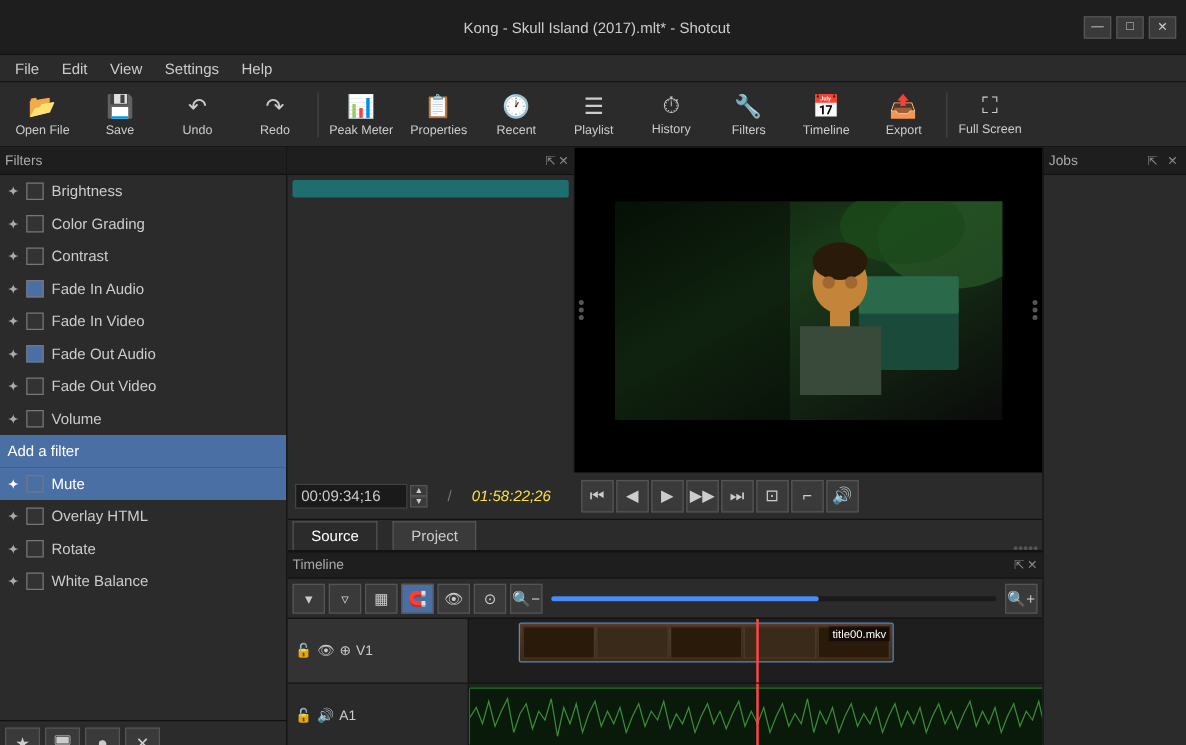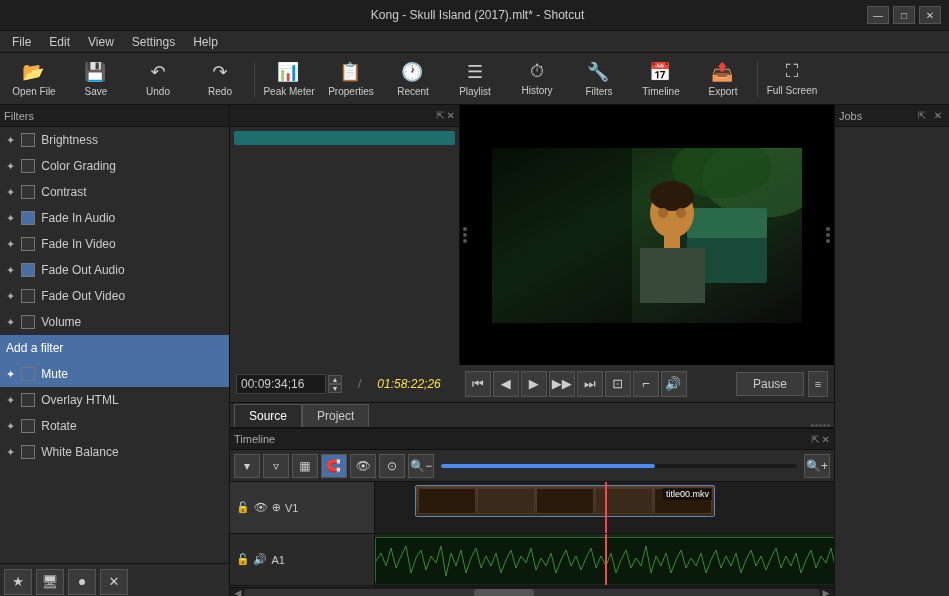--- a/index.html
+++ b/index.html
@@ -10,21 +10,21 @@
       font-family: 'Segoe UI', Arial, sans-serif;
       font-size: 12px;
       color: #ccc;
       overflow: hidden;
       position: relative;
     }
 
     
     #title-bar {
       background: #1e1e1e;
-      height: 31px;
+      height: 44px;
       display: flex;
       align-items: center;
       justify-content: space-between;
       padding: 0 8px;
       border-bottom: 1px solid #111;
     }
     #title-bar .title { color: #ccc; font-size: 12px; flex: 1; text-align: center; }
     #title-bar .win-controls { display: flex; gap: 4px; }
     #title-bar .win-btn {
       width: 22px; height: 18px;
@@ -257,21 +257,21 @@
       color: #ccc; font-size: 13px;
     }
 
     
     #source-tabs {
       height: 28px;
       background: #2b2b2b;
       display: flex;
       align-items: flex-end;
       padding: 0 4px;
-      gap: 0;
+      gap: 12px;
       border-bottom: 1px solid #111;
     }
     .src-tab {
       padding: 4px 14px;
       background: #3a3a3a;
       border: 1px solid #555;
       border-bottom: none;
       cursor: pointer;
       font-size: 12px;
       color: #ccc;
@@ -749,24 +749,20 @@
         <div class="pb-btn">⏮</div>
         <div class="pb-btn">◀</div>
         <div class="pb-btn">▶</div>
         <div class="pb-btn">▶▶</div>
         <div class="pb-btn">⏭</div>
         <div class="pb-btn">⊡</div>
         <div class="pb-btn">⌐</div>
         <div class="pb-btn">🔊</div>
       </div>
 
-      <div style="margin-left:auto; display:flex; align-items:center; gap:4px;">
-        <div class="pause-btn">Pause</div>
-        <div class="menu-btn-small">≡</div>
-      </div>
     </div>
 
     <div id="source-tabs">
       <div class="src-tab active">Source</div>
       <div class="src-tab">Project</div>
 
       <div style="margin-left:auto; display:flex; align-items:center; gap:1px;">
         <div style="width:3px;height:3px;background:#555;border-radius:50%;"></div>
         <div style="width:3px;height:3px;background:#555;border-radius:50%;"></div>
         <div style="width:3px;height:3px;background:#555;border-radius:50%;"></div>

